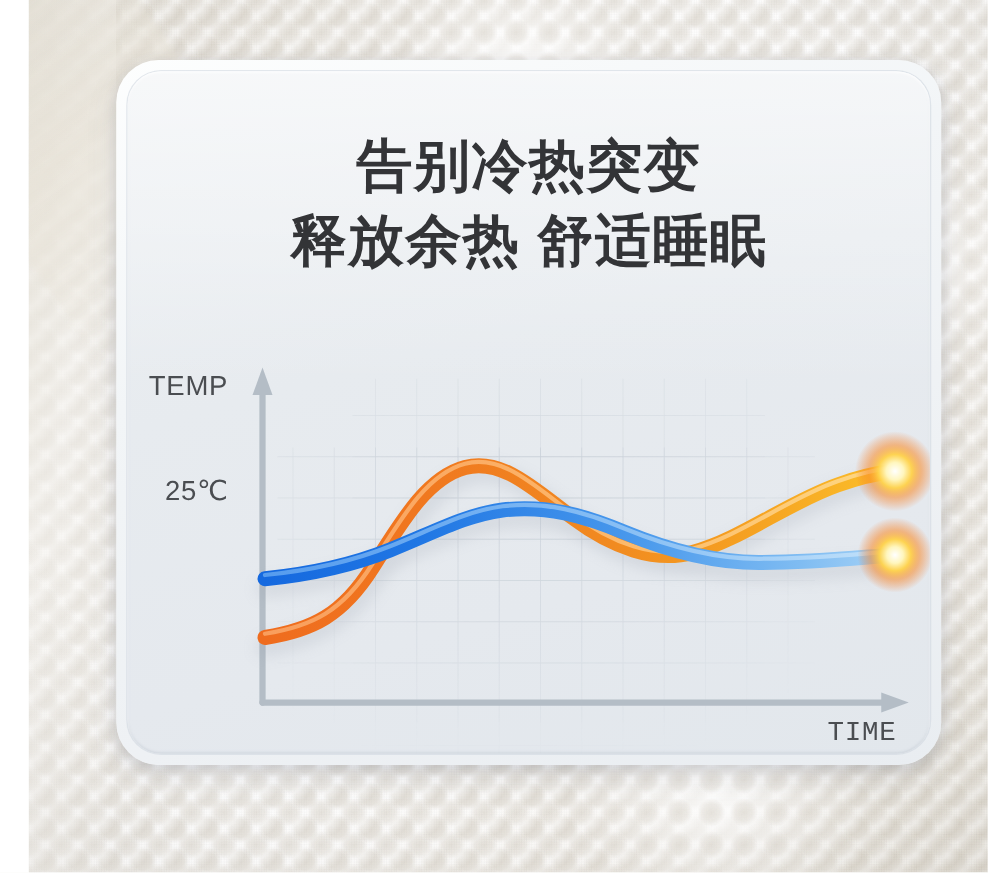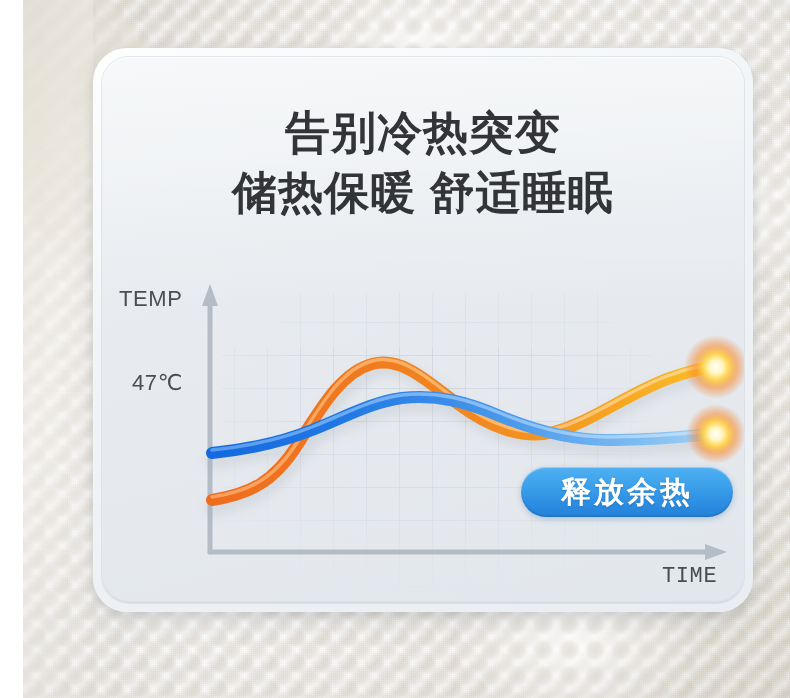--- a/index.html
+++ b/index.html
@@ -140,21 +140,21 @@
     letter-spacing: 1px;
     line-height: 1.33;
     z-index: 6;
   }
   .headline .l1 { font-size: 45px; display: block; }
   .headline .l2 { font-size: 45px; display: block; }
 
   
   #chart {
     position: absolute;
-    left: 0; top: 1px;
+    left: 0; top: 11px;
     width: 642px;
     height: 546px;
   }
   #chart svg { display: block; }
 
   .axis-label {
     position: absolute;
     color: #4a4d51;
     font-size: 22px;
     font-family: "Liberation Sans", "DejaVu Sans", sans-serif;
@@ -213,21 +213,21 @@
   <div class="fabric2"></div>
   <div class="seam-left"></div>
   <div class="seam-diag"></div>
   <div class="vignette"></div>
 
   <div id="card">
     <div id="card-inner">
 
       <div class="headline">
         <span class="l1">告别冷热突变</span>
-        <span class="l2">储热保暖 舒适睡眠</span>
+        <span class="l2">释放余热 舒适睡眠</span>
       </div>
 
       <div id="chart">
         <svg width="642" height="546" viewBox="0 0 642 546" xmlns="http://www.w3.org/2000/svg">
           <defs>
 
             <pattern id="gridPat" width="33" height="33" patternUnits="userSpaceOnUse">
               <path d="M33 0 L0 0 0 33" fill="none" stroke="#b9c2cc" stroke-width="1"></path>
             </pattern>
             <radialGradient id="gridFade" cx="50%" cy="50%" r="52%">
@@ -306,23 +306,20 @@
           <g>
             <path d="M110 395 C 150 391, 180 384, 210 372 C 245 358, 270 344, 300 340 C 335 336, 365 344, 398 358 C 432 372, 468 382, 505 382 C 552 382, 585 378, 613 376" fill="none" stroke="url(#blueLine)" stroke-width="12" stroke-linecap="round"></path>
             <path d="M110 392 C 150 388, 180 381, 210 369 C 245 355, 270 341, 300 337 C 335 333, 365 341, 398 355 C 432 369, 468 379, 505 379 C 552 379, 585 375, 613 373" fill="none" stroke="url(#blueHi)" stroke-width="3.4" stroke-linecap="round"></path>
           </g>
 
           <circle cx="614" cy="309" r="32" fill="url(#glowDot)"></circle>
           <circle cx="614" cy="376" r="30" fill="url(#glowDot)"></circle>
         </svg>
 
         <div class="axis-label" id="label-temp">TEMP</div>
-        <div class="axis-label" id="label-36">47℃</div>
+        <div class="axis-label" id="label-36">25℃</div>
         <div class="axis-label" id="label-time">TIME</div>
       </div>
 
-      <div class="pill" id="pill-release">
-        <span>释放余热</span>
-      </div>
 
     </div>
   </div>
 </div>
 
 </body></html>

